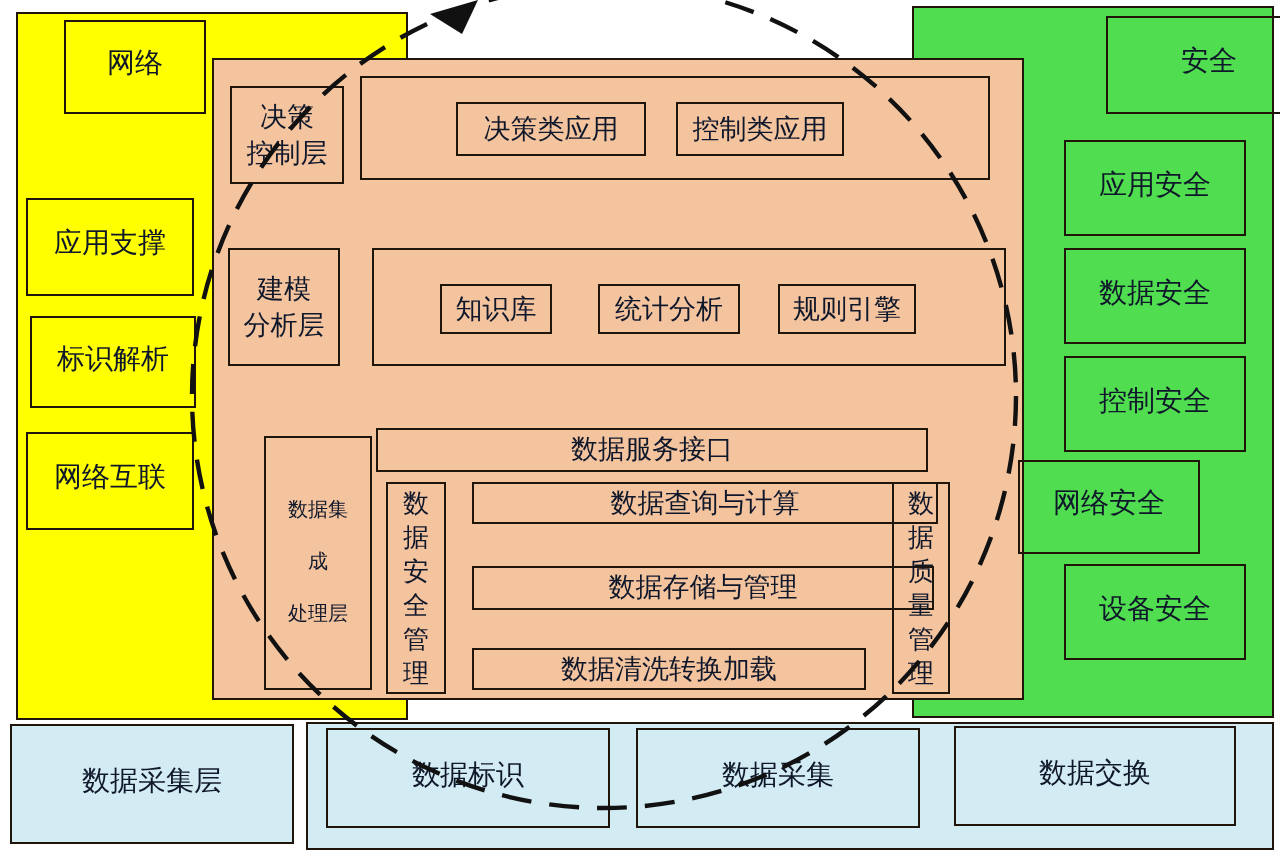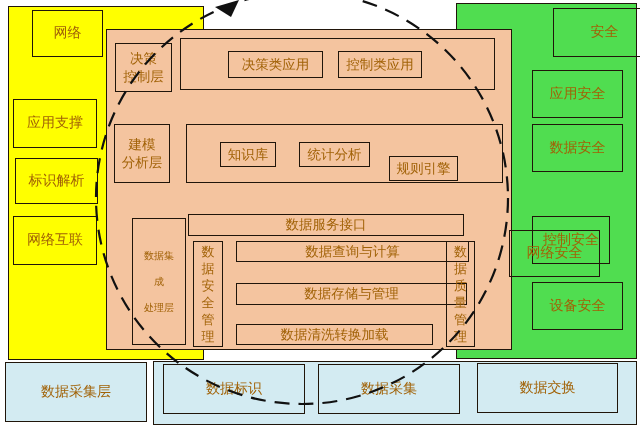--- a/index.html
+++ b/index.html
@@ -1,18 +1,18 @@
 <!DOCTYPE html>
 <html style="--c-yellow: #ffff00; --c-green: #50dd50; --c-orange: #f4c49f; --c-cyan: #d3ebf2; --c-border: #20150a; --c-line: #111111;"><head>
 <meta charset="utf-8">
 <style>
   html,body{margin:0;padding:0;background:#fff;}
   #canvas{
     position:relative;width:640px;height:427px;background:#ffffff;overflow:hidden;
-    font-family:"Liberation Serif","DejaVu Serif",serif;color:#a16207;
+    font-family:"Liberation Serif","DejaVu Serif",serif;color:#0f172a;
   }
   .panel{position:absolute;box-sizing:border-box;border:1.6px solid var(--c-border,#20150a);}
   .box{
     position:absolute;box-sizing:border-box;border:1.4px solid var(--c-border,#20150a);
     display:flex;align-items:center;justify-content:center;
     text-align:center;white-space:pre-line;font-size:13.5px;line-height:1.3;
   }
   .bg-yellow{background:var(--c-yellow,#ffff00);}
   .bg-green{background:var(--c-green,#50dd50);}
   .bg-orange{background:var(--c-orange,#f4c49f);}
@@ -33,36 +33,36 @@
   <div class="panel bg-orange" style="left:106px;top:29px;width:406px;height:321px;"></div>
 
   <div class="box bg-none big" style="left:32px;top:10px;width:71px;height:47px;">网络</div>
   <div class="box bg-none big" style="left:13px;top:99px;width:84px;height:49px;">应用支撑</div>
   <div class="box bg-none big" style="left:15px;top:158px;width:83px;height:46px;">标识解析</div>
   <div class="box bg-none big" style="left:13px;top:216px;width:84px;height:49px;">网络互联</div>
 
   <div class="box bg-none big" style="left:527px;top:8px;width:103px;height:49px;margin-left:26px;">安全</div>
   <div class="box bg-none big" style="left:532px;top:70px;width:91px;height:48px;">应用安全</div>
   <div class="box bg-none big" style="left:532px;top:124px;width:91px;height:48px;">数据安全</div>
-  <div class="box bg-none big" style="left:532px;top:178px;width:78px;height:48px;margin-top:38px;">控制安全</div>
+  <div class="box bg-none big" style="left:532px;top:178px;width:91px;height:48px;">控制安全</div>
   <div class="box bg-none big" style="left:509px;top:230px;width:91px;height:47px;">网络安全</div>
   <div class="box bg-none big" style="left:532px;top:282px;width:91px;height:48px;">设备安全</div>
 
   <div class="box bg-none" style="left:115px;top:43px;width:57px;height:49px;">决策
 控制层</div>
   <div class="box bg-none" style="left:180px;top:38px;width:315px;height:52px;"></div>
   <div class="box bg-none" style="left:228px;top:51px;width:95px;height:27px;">决策类应用</div>
   <div class="box bg-none" style="left:338px;top:51px;width:84px;height:27px;">控制类应用</div>
 
   <div class="box bg-none" style="left:114px;top:124px;width:56px;height:59px;">建模
 分析层</div>
   <div class="box bg-none" style="left:186px;top:124px;width:317px;height:59px;"></div>
   <div class="box bg-none" style="left:220px;top:142px;width:56px;height:25px;">知识库</div>
   <div class="box bg-none" style="left:299px;top:142px;width:71px;height:25px;">统计分析</div>
-  <div class="box bg-none" style="left:389px;top:156px;width:69px;height:25px;">规则引擎</div>
+  <div class="box bg-none" style="left:389px;top:142px;width:69px;height:25px;">规则引擎</div>
 
   <div class="box bg-none" style="left:188px;top:214px;width:276px;height:22px;">数据服务接口</div>
   <div class="box bg-none mlabel" style="left:116px;top:218px;width:54px;height:127px;">数据集
 成
 处理层</div>
   <div class="box bg-none vtext" style="left:193px;top:241px;width:30px;height:106px;">数
 据
 安
 全
 管

